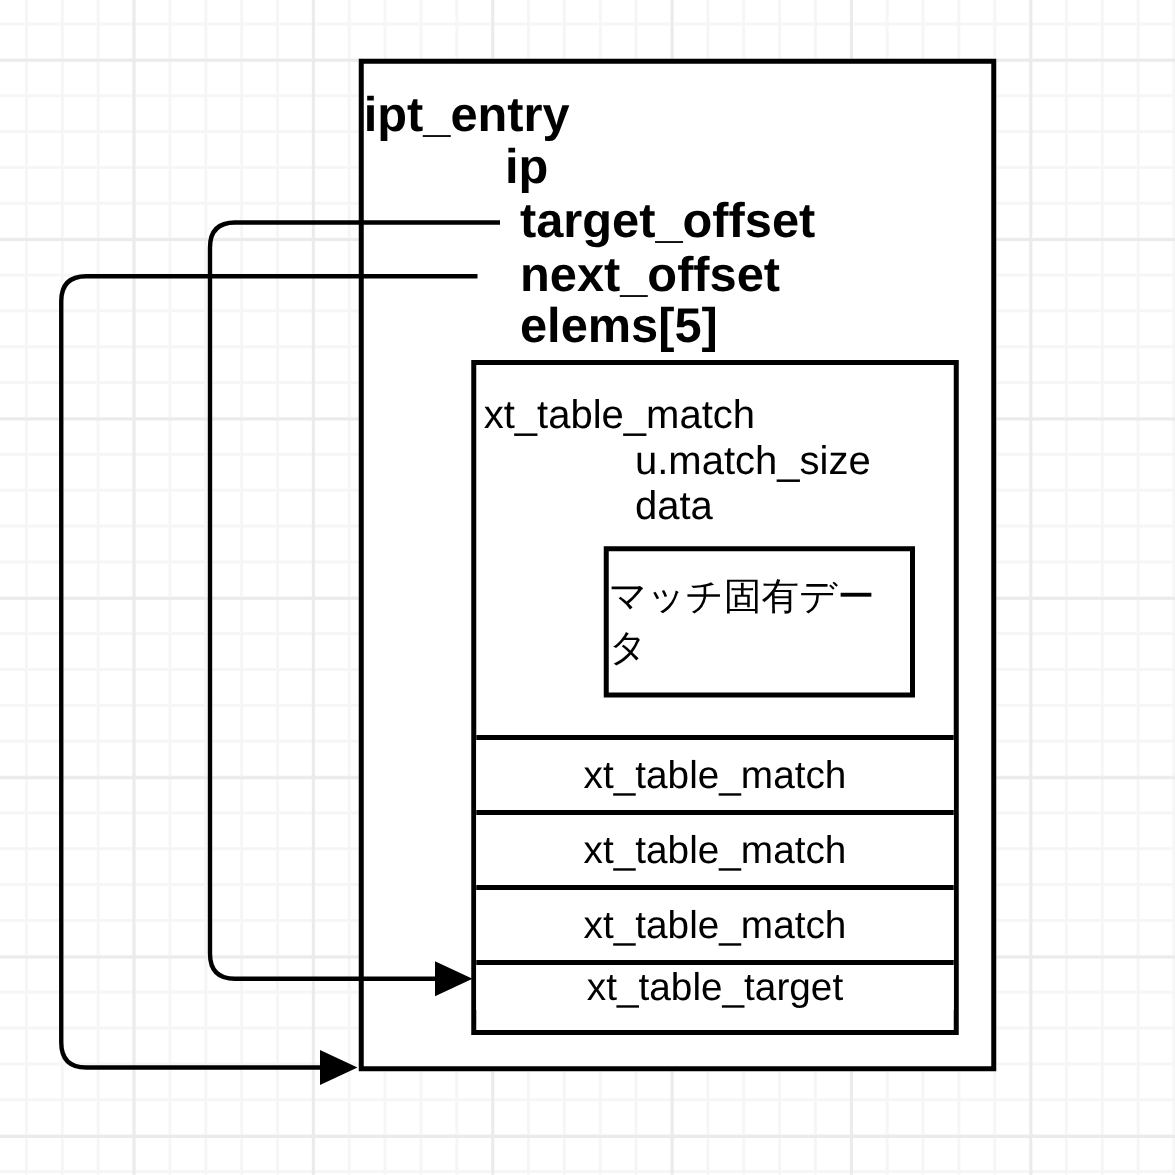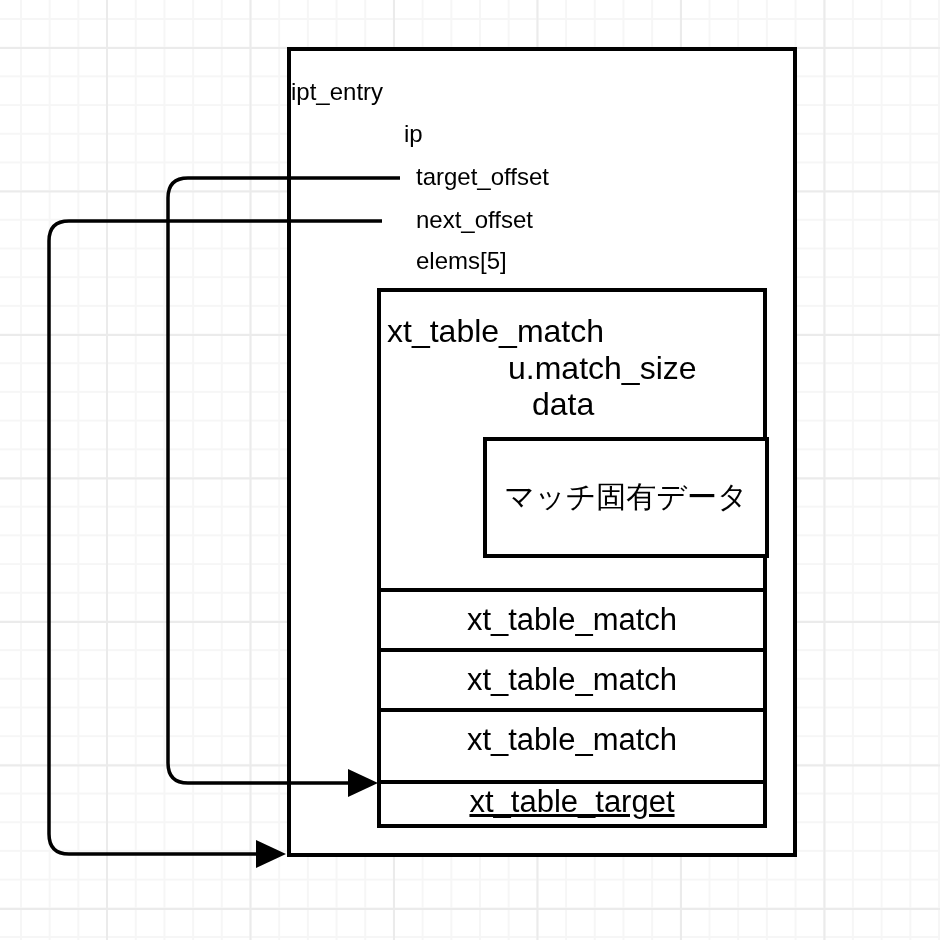--- a/index.html
+++ b/index.html
@@ -29,21 +29,21 @@
     box-sizing: border-box;
     border: 4px solid #000;
     background: #ffffff;
   }
   .lbl {
     position: absolute;
     white-space: nowrap;
     transform: translateY(-50%);
     line-height: 1;
   }
-  .lbl-lg { font-size: 24px; }
+  .lbl-lg { font-size: 39px; font-weight: bold; }
   .lbl-md { font-size: 32px; }
   .row {
     position: absolute;
     left: 0;
     right: 0;
     box-sizing: border-box;
     border-top: 4px solid #000;
     height: 60px;
     display: flex;
     align-items: center;
@@ -79,36 +79,36 @@
   <div class="lbl lbl-lg" style="left:291px; top:92px;">ipt_entry</div>
   <div class="lbl lbl-lg" style="left:404px; top:134px;">ip</div>
   <div class="lbl lbl-lg" style="left:416px; top:220px;">next_offset</div>
   <div class="lbl lbl-lg" style="left:416px; top:177px;">target_offset</div>
   <div class="lbl lbl-lg" style="left:416px; top:261px;">elems[5]</div>
 
   <div class="box" style="left:377px; top:288px; width:390px; height:540px; z-index:2;">
 
     <div class="lbl lbl-md" style="left:6px; top:39px;">xt_table_match</div>
     <div class="lbl lbl-md" style="left:127px; top:76px;">u.match_size</div>
-    <div class="lbl lbl-md" style="left:127px; top:112px;margin-left:24px;">data</div>
+    <div class="lbl lbl-md" style="left:127px; top:112px;">data</div>
 
-    <div class="box match-data-box" style="left:102px; top:145px; width:286px; height:121px;">
+    <div class="box match-data-box" style="left:102px; top:145px; width:249px; height:121px;">
       <span>マッチ固有データ</span>
     </div>
 
     <div class="row" style="top:296px;">
       <span>xt_table_match</span>
     </div>
     <div class="row" style="top:356px;">
       <span>xt_table_match</span>
     </div>
     <div class="row" style="top:416px;">
       <span>xt_table_match</span>
     </div>
-    <div class="row" style="top:488px; height:40px;text-decoration:underline;">
+    <div class="row" style="top:476px; height:40px;">
       <span>xt_table_target</span>
     </div>
   </div>
 
   <svg class="arrow-layer" viewBox="0 0 940 940" xmlns="http://www.w3.org/2000/svg">
 
     <g>
       <path d="M 400 178 L 188 178 Q 168 178 168 198 L 168 763 Q 168 783 188 783 L 350 783" fill="none" stroke="#000" stroke-width="3.5"></path>
       <polygon points="378,783 348,769 348,797" fill="#000"></polygon>
     </g>

